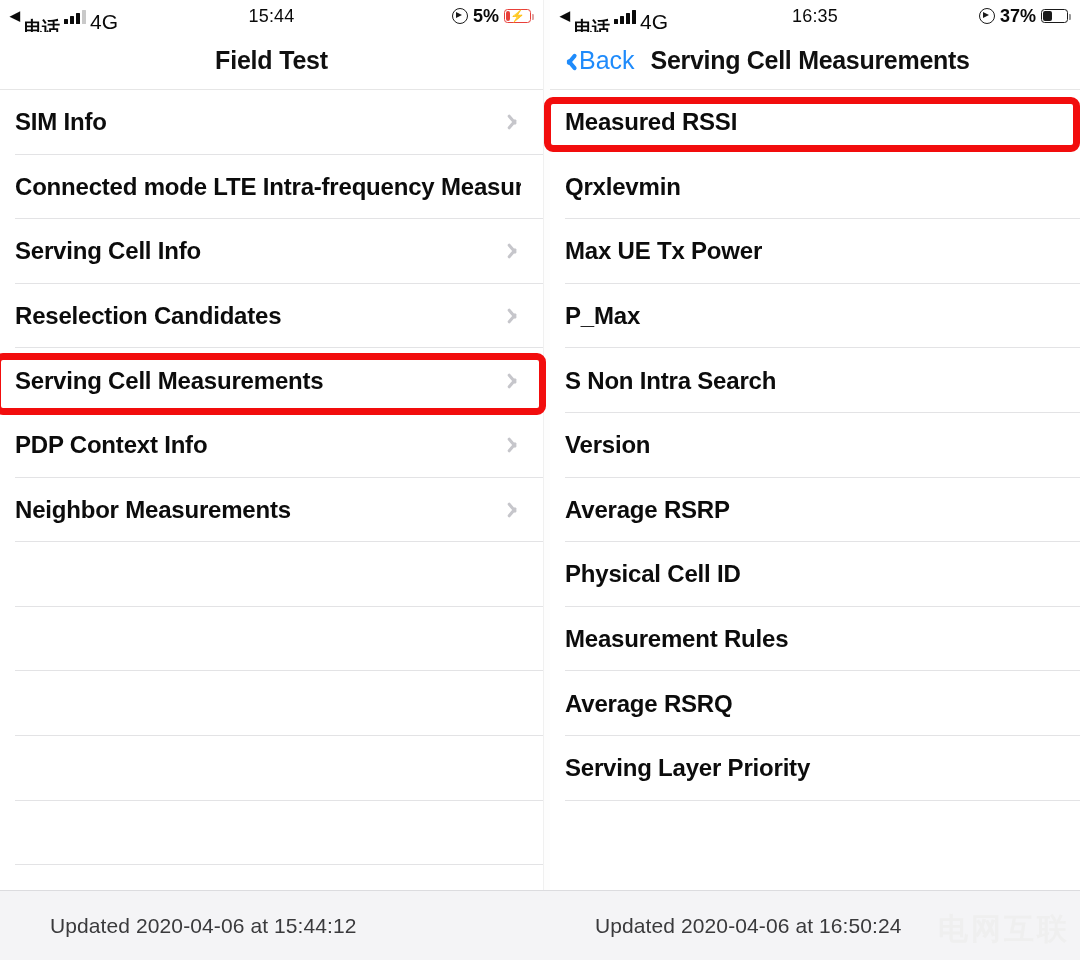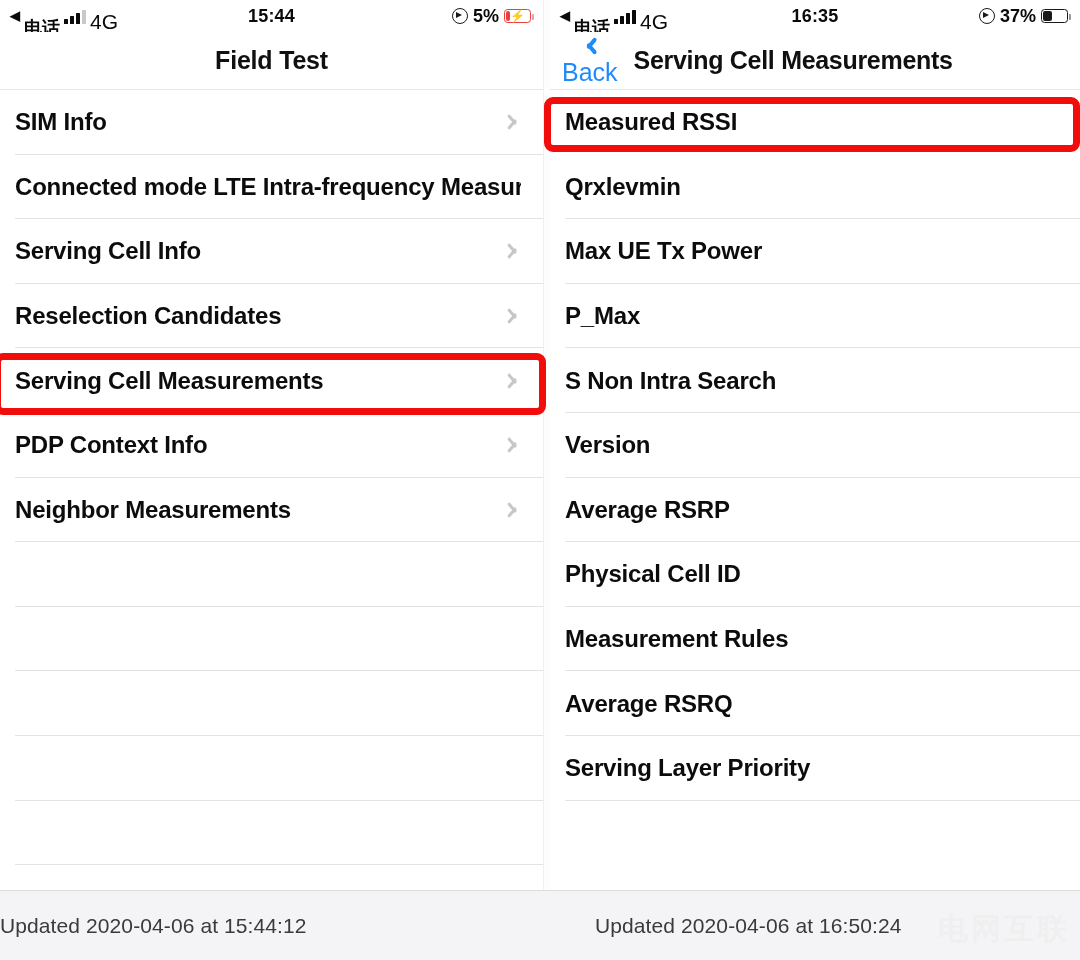--- a/index.html
+++ b/index.html
@@ -20,21 +20,21 @@
   .pane-right { width:530px; }
 
   
   .statusbar {
     position:relative; height:32px;
     display:flex; align-items:center;
     font-size:18px; font-weight:700; color:#0a0a0a;
     padding:0 12px 0 10px;
   }
   .sb-left { display:flex; align-items:center; gap:4px; flex:0 0 auto; }
-  .sb-mid  { position:absolute; left:0; right:0; text-align:center; font-size:18px; font-weight:700; letter-spacing:.2px; }
+  .sb-mid  { position:absolute; left:0; right:0; text-align:center; font-size:18px; font-weight:400; letter-spacing:.2px; }
   .sb-right{ display:flex; align-items:center; gap:5px; margin-left:auto; position:relative; z-index:2; }
   .back-tri { font-size:13px; line-height:1; position:relative; top:-1px; }
   .carrier  { font-size:18px; font-weight:700;margin-top:24px; }
   .bars { display:flex; align-items:flex-end; gap:2px; height:15px; }
   .bars i { width:4px; background:#0a0a0a; border-radius:.5px; display:block; }
   .bars i:nth-child(1){ height:5px; }
   .bars i:nth-child(2){ height:8px; }
   .bars i:nth-child(3){ height:11px; }
   .bars i:nth-child(4){ height:14px; }
   .bars.dim4 i:nth-child(4){ background:#c9c9c9; }
@@ -68,21 +68,21 @@
     height:58px; display:flex; align-items:center; position:relative;
     background:#fff; border-bottom:1px solid #e6e6e6;
   }
   .nav-title-center {
     position:absolute; left:0; right:0; text-align:center;
     font-size:25px; font-weight:700; color:#101010; letter-spacing:-.2px;
   }
   .back-btn {
     display:flex; align-items:center; gap:2px;
     color:#1f8bfb; font-size:25px; font-weight:400;
-    padding-left:12px; cursor:pointer; position:relative; z-index:3;flex-direction:column;
+    padding-left:12px; cursor:pointer; position:relative; z-index:3;
   }
   .back-chev {
     width:13px; height:22px; position:relative; display:inline-block; margin-right:2px;
   }
   .back-chev::before, .back-chev::after {
     content:""; position:absolute; left:4px; width:4px; height:13px;
     background:#1f8bfb; border-radius:2px;
   }
   .back-chev::before { top:0px;   transform:rotate(40deg);  transform-origin:bottom left; }
   .back-chev::after  { top:11px;  transform:rotate(-40deg); transform-origin:top left; }
@@ -128,21 +128,21 @@
   }
   #hl-left  { left:-6px;  top:353px; width:552px; height:62px; }
   #hl-right { left:544px; top:97px;  width:536px; height:55px; }
 
   
   .footer {
     position:absolute; left:0; top:890px; width:1080px; height:70px;
     background:#f4f4f6; border-top:1px solid #dcdcdf; display:flex;
   }
   .footer-half { flex:1 1 50%; display:flex; align-items:center; position:relative; }
-  .footer-half.left  { }
+  .footer-half.left  { padding-left:50px; }
   .footer-half.right { padding-left:55px; }
   .footer-text { font-size:21px; font-weight:400; color:#3a3a3c; letter-spacing:.1px; }
 
   .watermark {
     position:absolute; right:10px; bottom:10px;
     font-size:30px; font-weight:700; color:#efefef;
     letter-spacing:3px; user-select:none; pointer-events:none;
     font-family:"DejaVu Sans", sans-serif;
   }
 </style>

